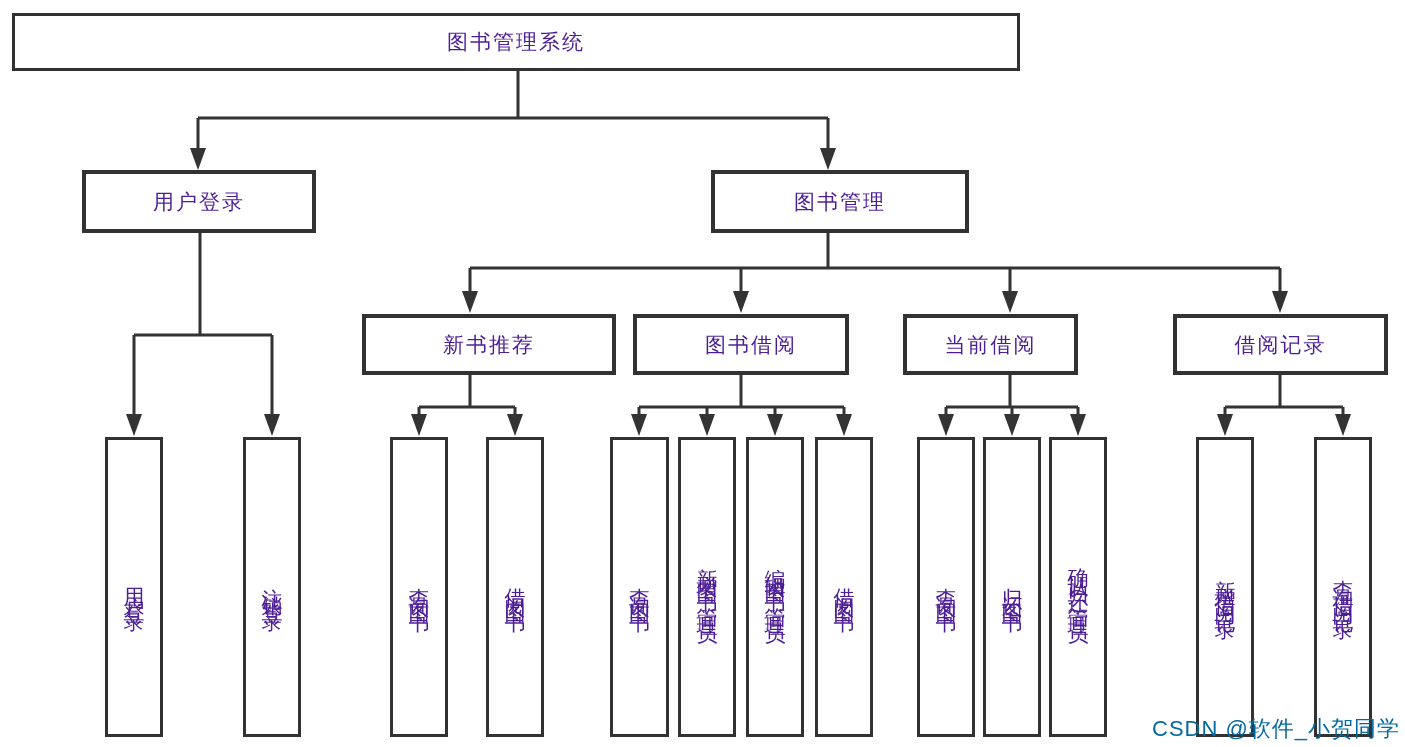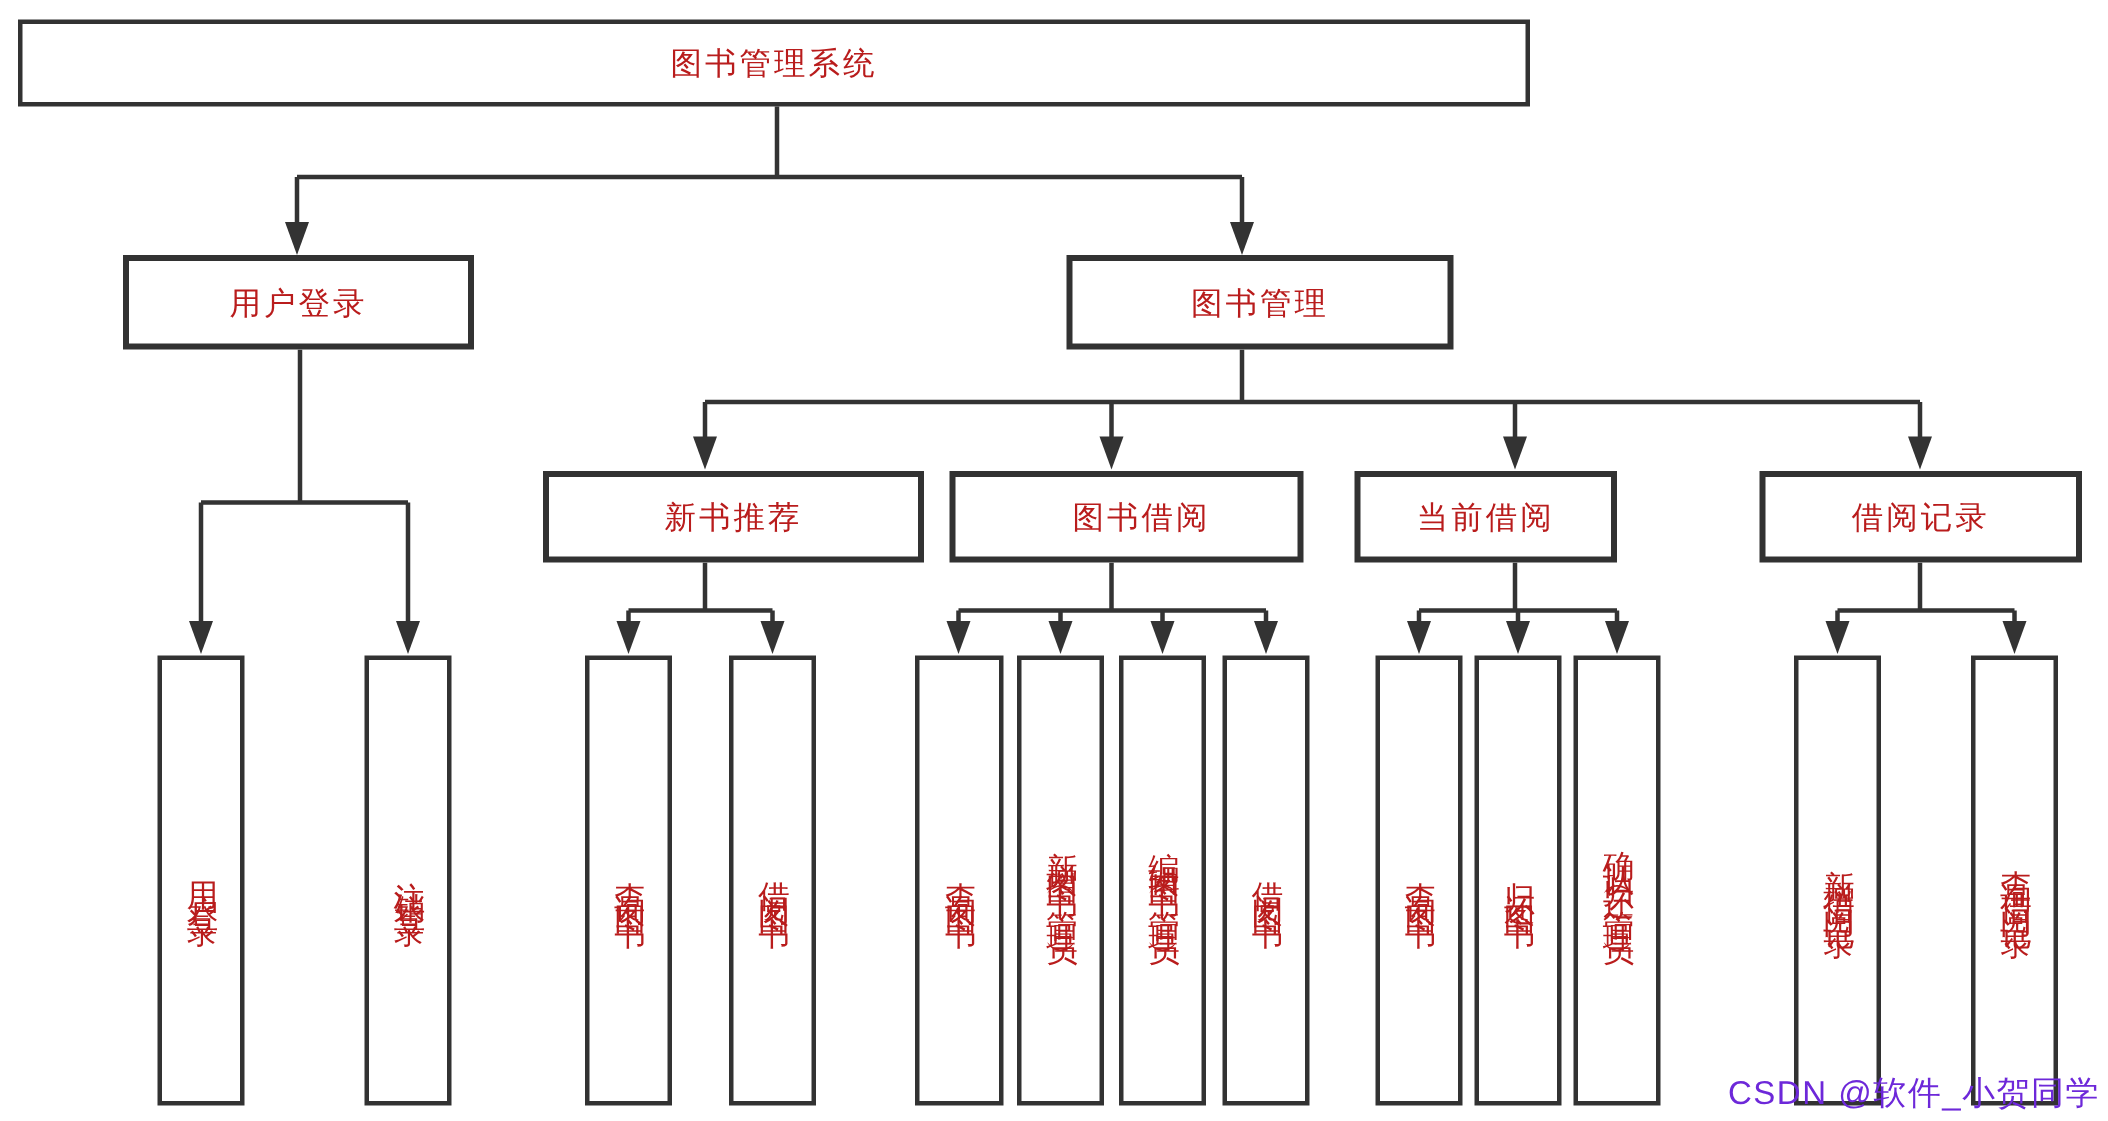--- a/index.html
+++ b/index.html
@@ -26,40 +26,40 @@
     stroke: none;
   }
   .box {
     position: absolute;
     box-sizing: border-box;
     background: #ffffff;
     border: 3px solid #323232;
     display: flex;
     align-items: center;
     justify-content: center;
-    color: #b91c1c;
+    color: #4c1d95;
   }
   .box.lvl { border-width: 4px; }
   .box span {
     font-size: 21px;
     letter-spacing: 2px;
     white-space: nowrap;
   }
   .box.leaf span {
     writing-mode: vertical-rl;
     text-orientation: mixed;
     letter-spacing: 8px;
     white-space: normal;
   }
   .watermark {
     position: absolute;
     left: 1152px;
     top: 714px;
     font-size: 22px;
-    color: #6d28d9;
+    color: #0369a1;
     letter-spacing: 1px;
     white-space: nowrap;
     z-index: 5;
   }
 </style>
 </head>
 <body>
 
 <div class="canvas">
 
@@ -106,21 +106,21 @@
   <div class="box lvl" style="left:82px; top:170px; width:234px; height:63px;">
     <span>用户登录</span>
   </div>
   <div class="box lvl" style="left:711px; top:170px; width:258px; height:63px;">
     <span>图书管理</span>
   </div>
 
   <div class="box lvl" style="left:362px; top:314px; width:254px; height:61px;">
     <span>新书推荐</span>
   </div>
-  <div class="box lvl" style="left:633px; top:314px; width:236px; height:61px;padding-left:20px;">
+  <div class="box lvl" style="left:633px; top:314px; width:216px; height:61px;padding-left:20px;">
     <span>图书借阅</span>
   </div>
   <div class="box lvl" style="left:903px; top:314px; width:175px; height:61px;">
     <span>当前借阅</span>
   </div>
   <div class="box lvl" style="left:1173px; top:314px; width:215px; height:61px;">
     <span>借阅记录</span>
   </div>
 
   <div class="box leaf" style="left:105px; top:437px; width:58px; height:300px;">

